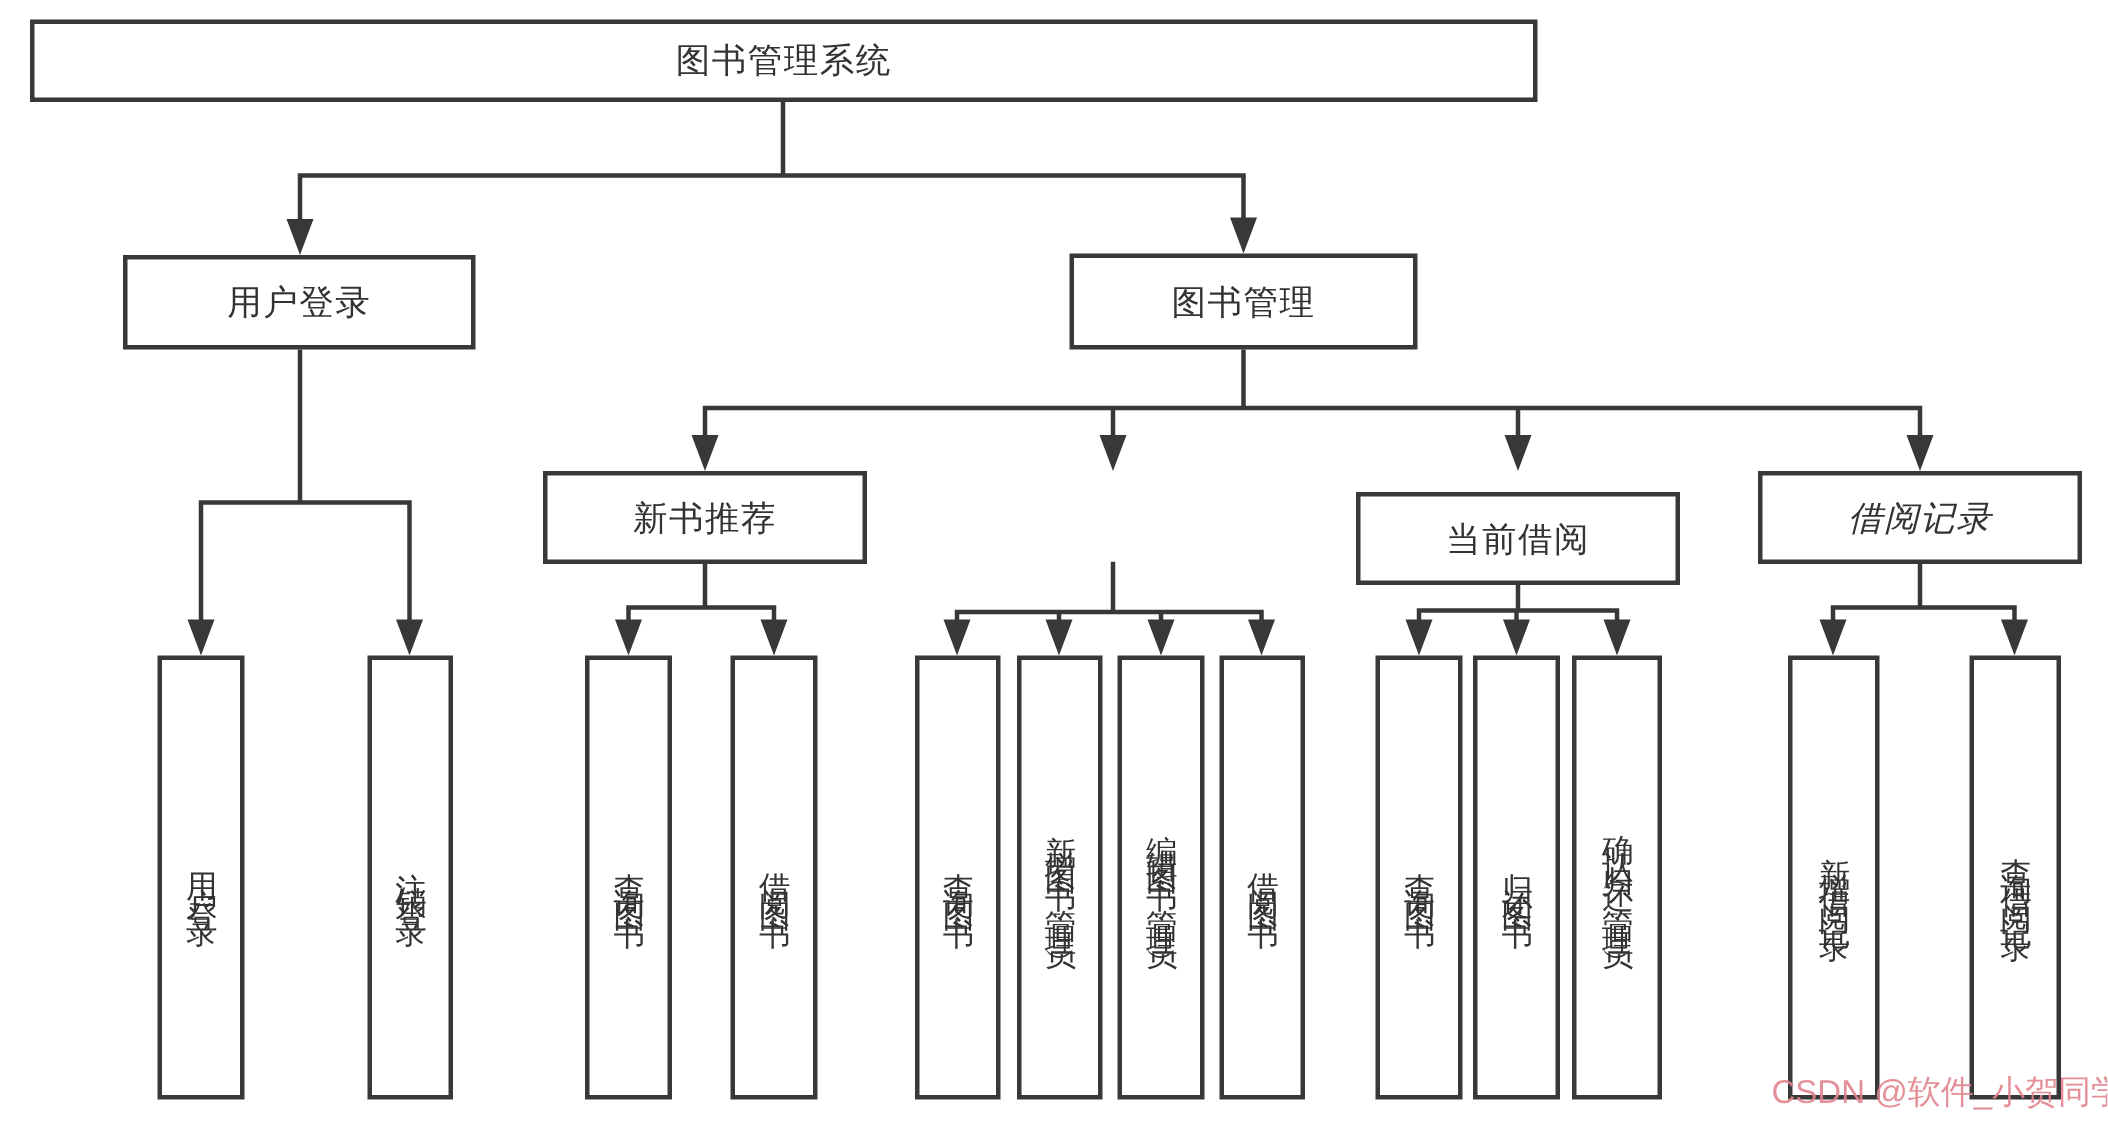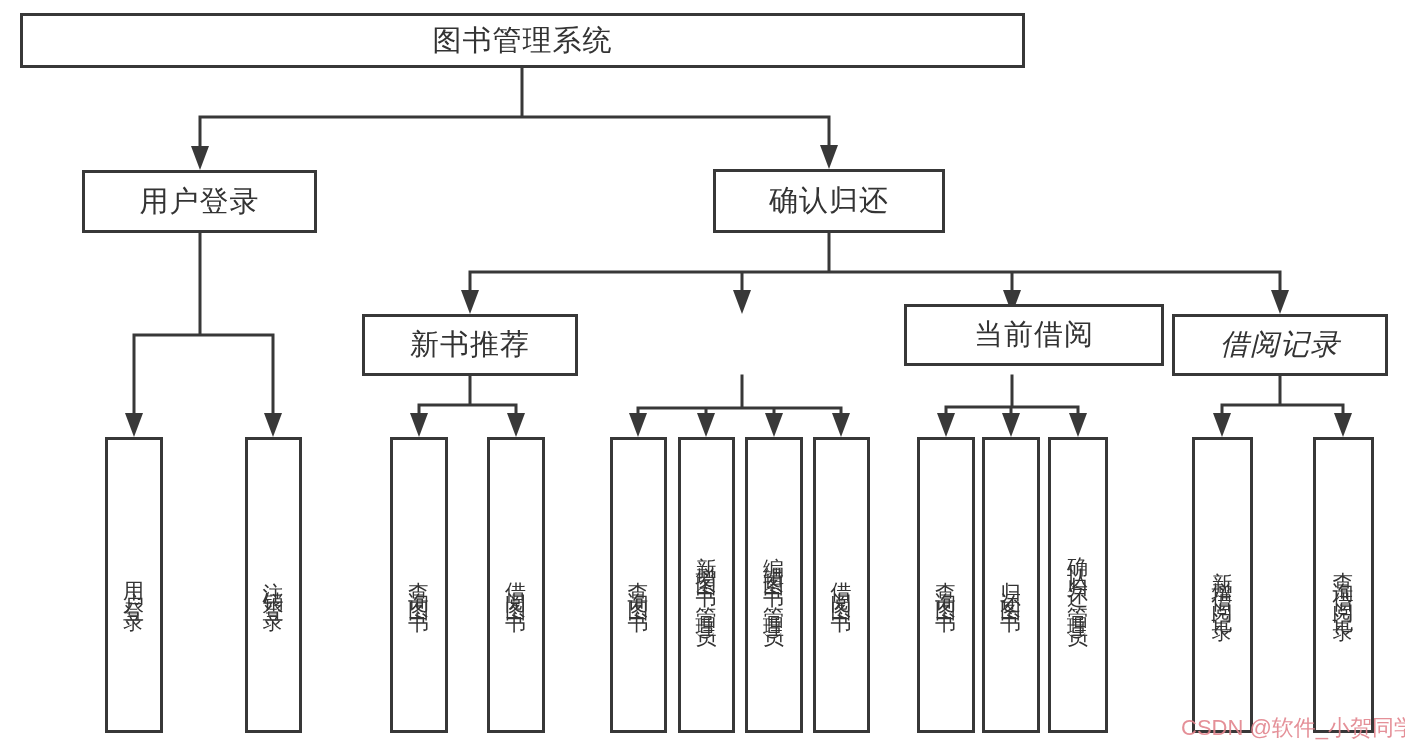--- a/index.html
+++ b/index.html
@@ -37,21 +37,21 @@
     stroke: none;
   }
   .hbox {
     position: absolute;
     box-sizing: border-box;
     border: 3px solid var(--color-line);
     background: var(--color-canvas);
     display: flex;
     align-items: center;
     justify-content: center;
-    font-size: 29px;
+    font-size: 23px;
     letter-spacing: 1px;
     color: var(--color-text);
     z-index: 2;
   }
   .vbox {
     position: absolute;
     box-sizing: border-box;
     border: 3px solid var(--color-line);
     background: var(--color-canvas);
     display: flex;
@@ -135,27 +135,27 @@
   </svg>
 
   <div class="hbox" style="left:20px; top:13px; width:1005px; height:55px;">
     <span>图书管理系统</span>
   </div>
 
   <div class="hbox" style="left:82px; top:170px; width:235px; height:63px;">
     <span>用户登录</span>
   </div>
   <div class="hbox" style="left:713px; top:169px; width:232px; height:64px;">
-    <span>确认归还</span>
+    <span>图书管理</span>
   </div>
 
   <div class="hbox" style="left:362px; top:314px; width:216px; height:62px;">
     <span>新书推荐</span>
   </div>
-  <div class="hbox" style="left:904px; top:304px; width:260px; height:62px;">
+  <div class="hbox" style="left:904px; top:328px; width:216px; height:62px;">
     <span>当前借阅</span>
   </div>
   <div class="hbox" style="left:1172px; top:314px; width:216px; height:62px;font-style:italic;">
     <span>借阅记录</span>
   </div>
 
   <div class="vbox" style="left:105px; top:437px; width:58px; height:296px;">
     <span class="vtext">用户登录</span>
   </div>
   <div class="vbox" style="left:245px; top:437px; width:57px; height:296px;">

